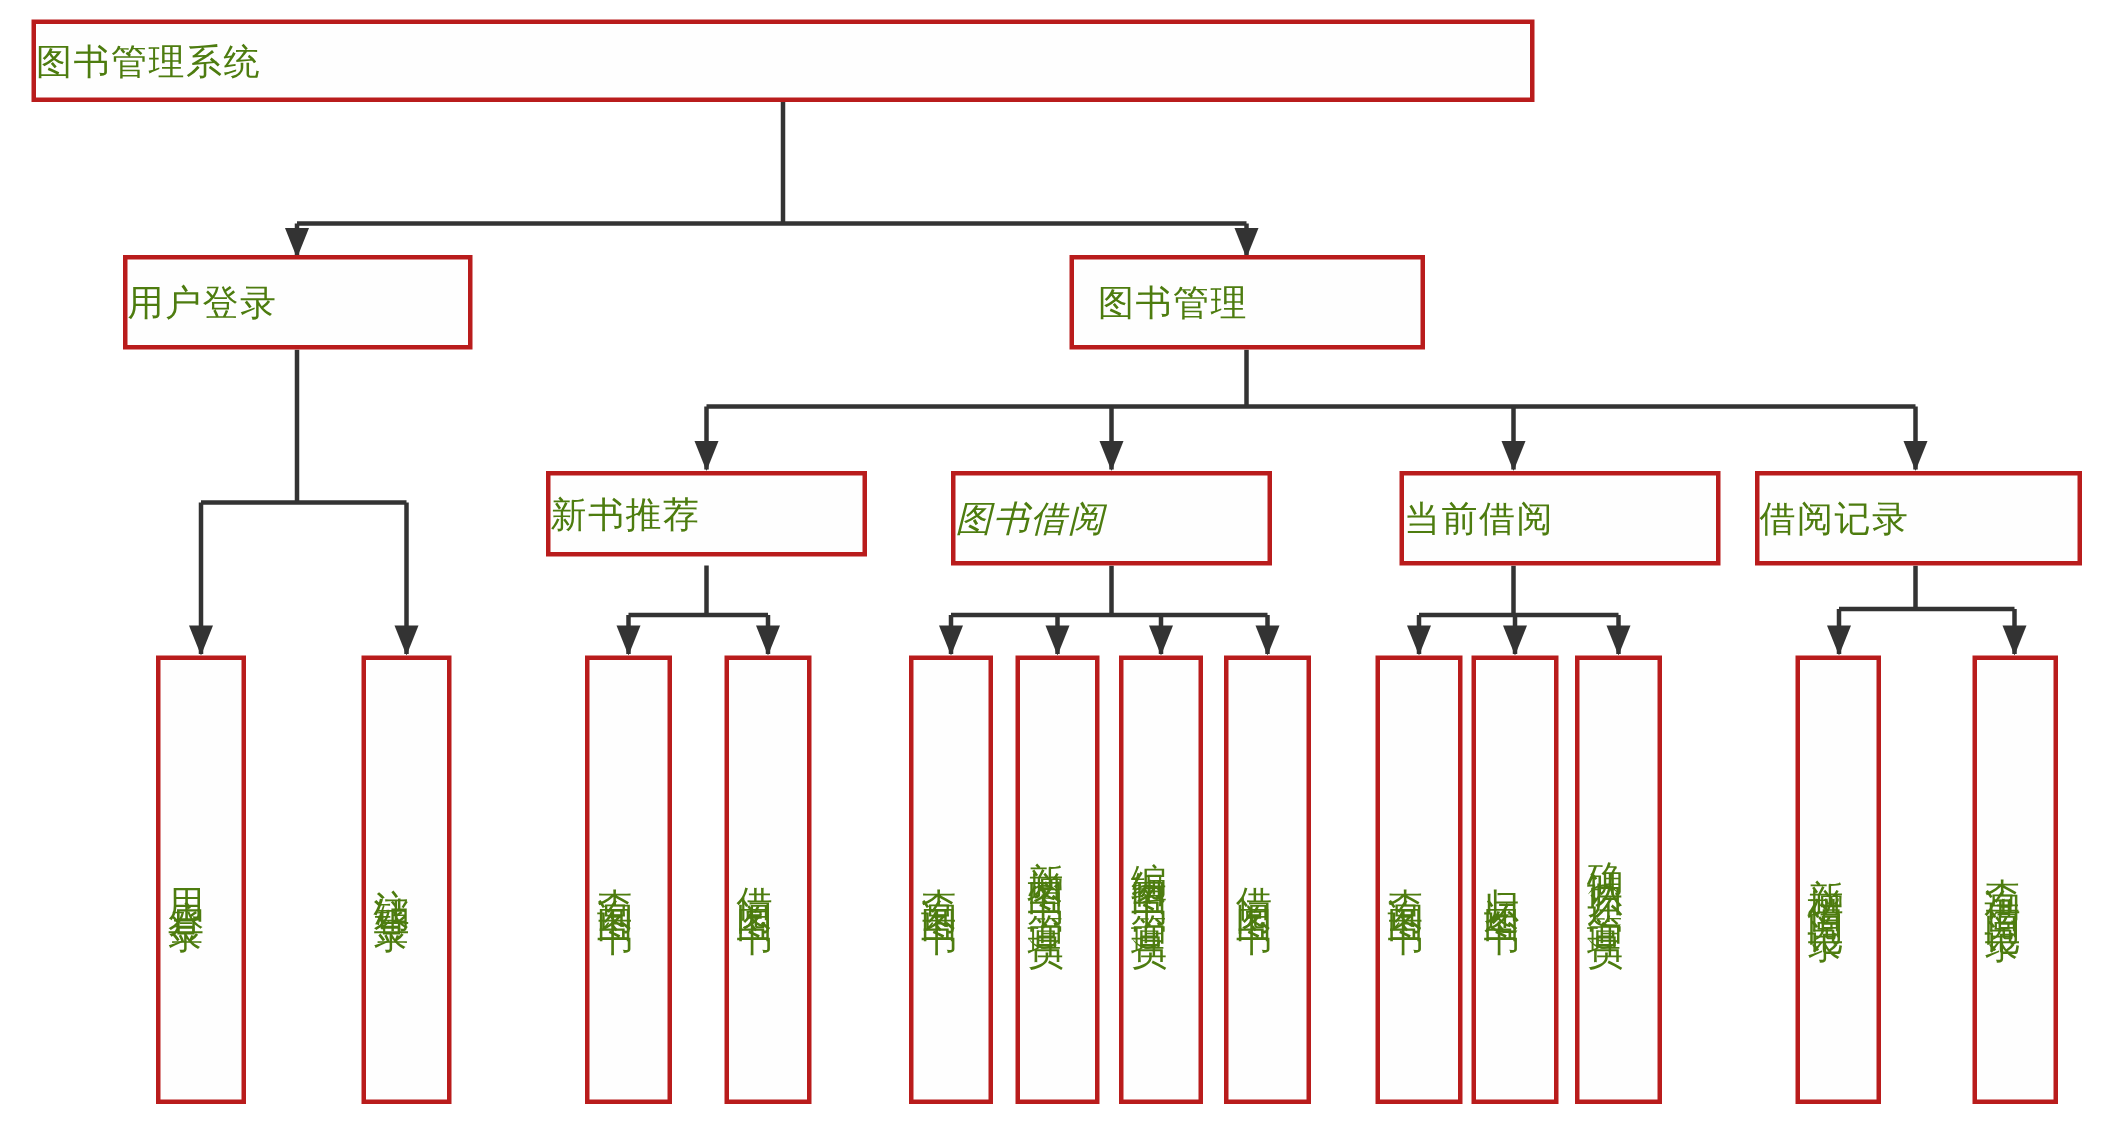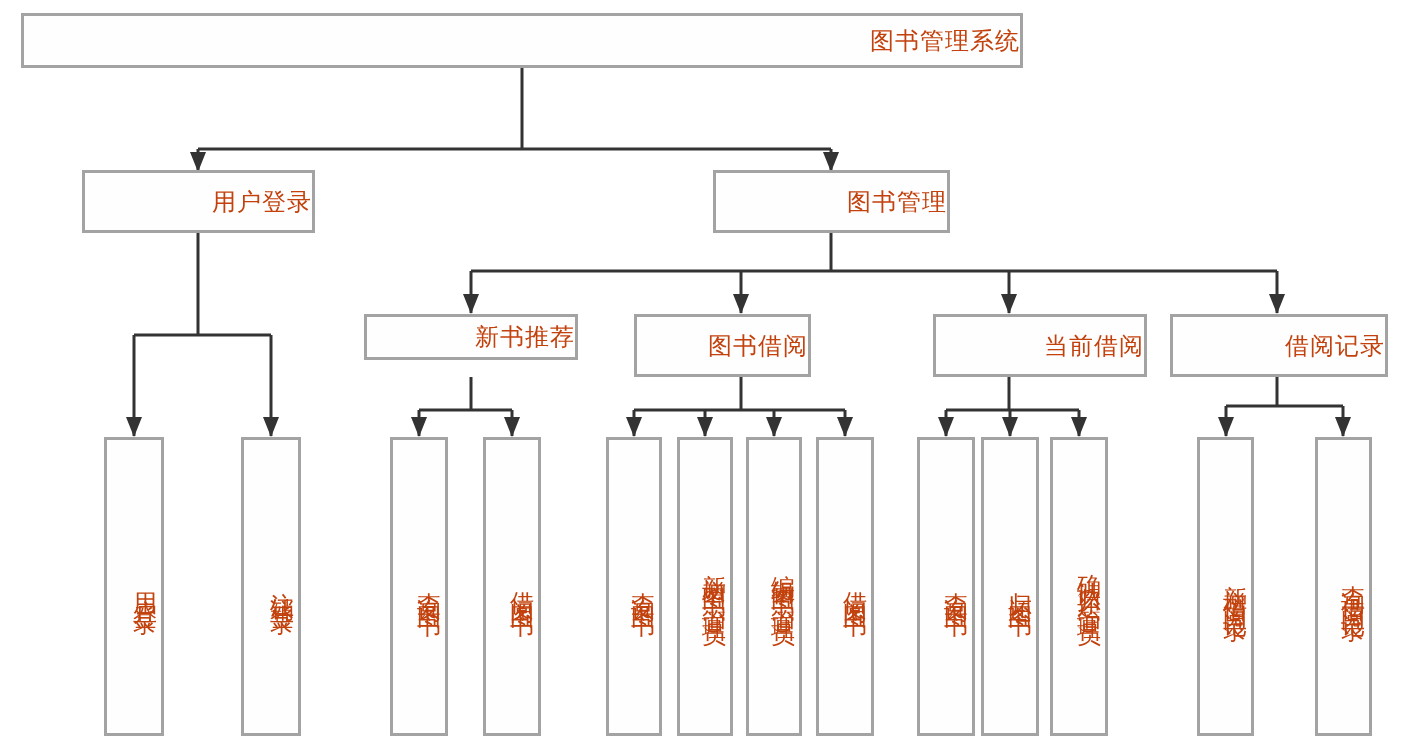--- a/index.html
+++ b/index.html
@@ -9,25 +9,25 @@
     background:#ffffff;
     overflow:hidden;
     font-family:"Liberation Sans", sans-serif;
     color:#212121;
   }
   svg.wires { position:absolute; left:0; top:0; width:1405px; height:747px; }
   .box {
     position:absolute;
     box-sizing:border-box;
     background:#fefefe;
-    border:3px solid #a3a3a3;
+    border:3px solid #b91c1c;
     display:flex;
     align-items:center;
-    justify-content:flex-end;
-    color:#c2410c;
+    justify-content:flex-start;
+    color:#4d7c0f;
     z-index:2;
   }
   .box.h span {
     font-size:24px;
     letter-spacing:1px;
     white-space:nowrap;
   }
   .box.v span {
     writing-mode:vertical-rl;
     text-orientation:mixed;
@@ -129,28 +129,28 @@
     </g>
   </svg>
 
   <div class="box h" style="left:21px; top:13px; width:1002px; height:55px;">
     <span>图书管理系统</span>
   </div>
 
   <div class="box h" style="left:82px; top:170px; width:233px; height:63px;">
     <span>用户登录</span>
   </div>
-  <div class="box h" style="left:713px; top:170px; width:237px; height:63px;">
+  <div class="box h" style="left:713px; top:170px; width:237px; height:63px;padding-left:16px;">
     <span>图书管理</span>
   </div>
 
-  <div class="box h" style="left:364px; top:314px; width:214px; height:46px;">
+  <div class="box h" style="left:364px; top:314px; width:214px; height:57px;">
     <span>新书推荐</span>
   </div>
-  <div class="box h" style="left:634px; top:314px; width:177px; height:63px;">
+  <div class="box h" style="left:634px; top:314px; width:214px; height:63px;font-style:italic;">
     <span>图书借阅</span>
   </div>
   <div class="box h" style="left:902px; top:314px; width:214px; height:63px;margin-left:31px;">
     <span>当前借阅</span>
   </div>
   <div class="box h" style="left:1170px; top:314px; width:218px; height:63px;">
     <span>借阅记录</span>
   </div>
 
   <div class="box v" style="left:104px; top:437px; width:60px; height:299px;">

